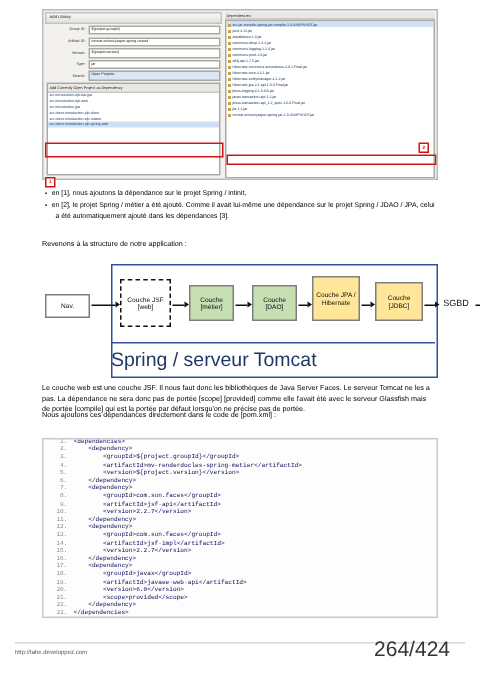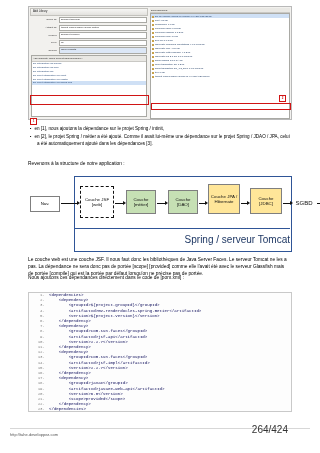--- a/index.html
+++ b/index.html
@@ -55,21 +55,21 @@
   .p1{top:160px;}
 
   
   .diagram{position:absolute;left:28px;top:176px;width:262px;height:74px;}
   .tomcat-box{
     position:absolute;left:46px;top:0;width:216px;height:74px;
     border:1px solid #2f5597;background:#fff;
   }
   .tomcat-title{
     position:absolute;left:46px;top:52px;width:216px;height:22px;
-    border-top:1px solid #2f5597;text-align:right;font-size:10px;line-height:21px;color:#1f3864;
+    border-top:1px solid #2f5597;text-align:left;font-size:13px;line-height:21px;color:#1f3864;
   }
   .node{
     position:absolute;border:1px solid #7f7f7f;background:#d9e2f3;
     font-size:4.4px;line-height:1.15;text-align:center;color:#111;
     display:flex;align-items:center;justify-content:center;padding:1px;box-sizing:border-box;
   }
   .node.green{background:#c6e0b4;}
   .node.yellow{background:#ffe699;}
   .node.white{background:#ffffff;}
   .node.dash{border:1px dashed #111;background:#fff;}
@@ -88,21 +88,21 @@
     position:absolute;left:28px;top:292px;width:262px;height:118px;
     border:1px solid #c9c9c9;background:#fdfdfd;overflow:hidden;
     font-family:"Liberation Mono", monospace;font-size:4.1px;line-height:5.2px;
   }
   .cl{display:flex;white-space:pre;}
   .ln{width:16px;text-align:right;padding-right:4px;color:#8a8a8a;flex:none;}
   .ct{color:#0c0c5a;}
 
   
   .footer-left{position:absolute;left:10px;top:432px;font-size:4px;color:#555;}
-  .footer-right{position:absolute;right:32px;top:424px;font-size:10px;color:#333;}
+  .footer-right{position:absolute;right:20px;top:424px;font-size:14px;color:#333;}
   .footrule{position:absolute;left:10px;right:10px;top:428px;height:1px;background:#d7d7d7;}
 </style>
 </head>
 <body>
 
 <div class="page">
 
   <div class="shot">
 
     <div class="lcol">

